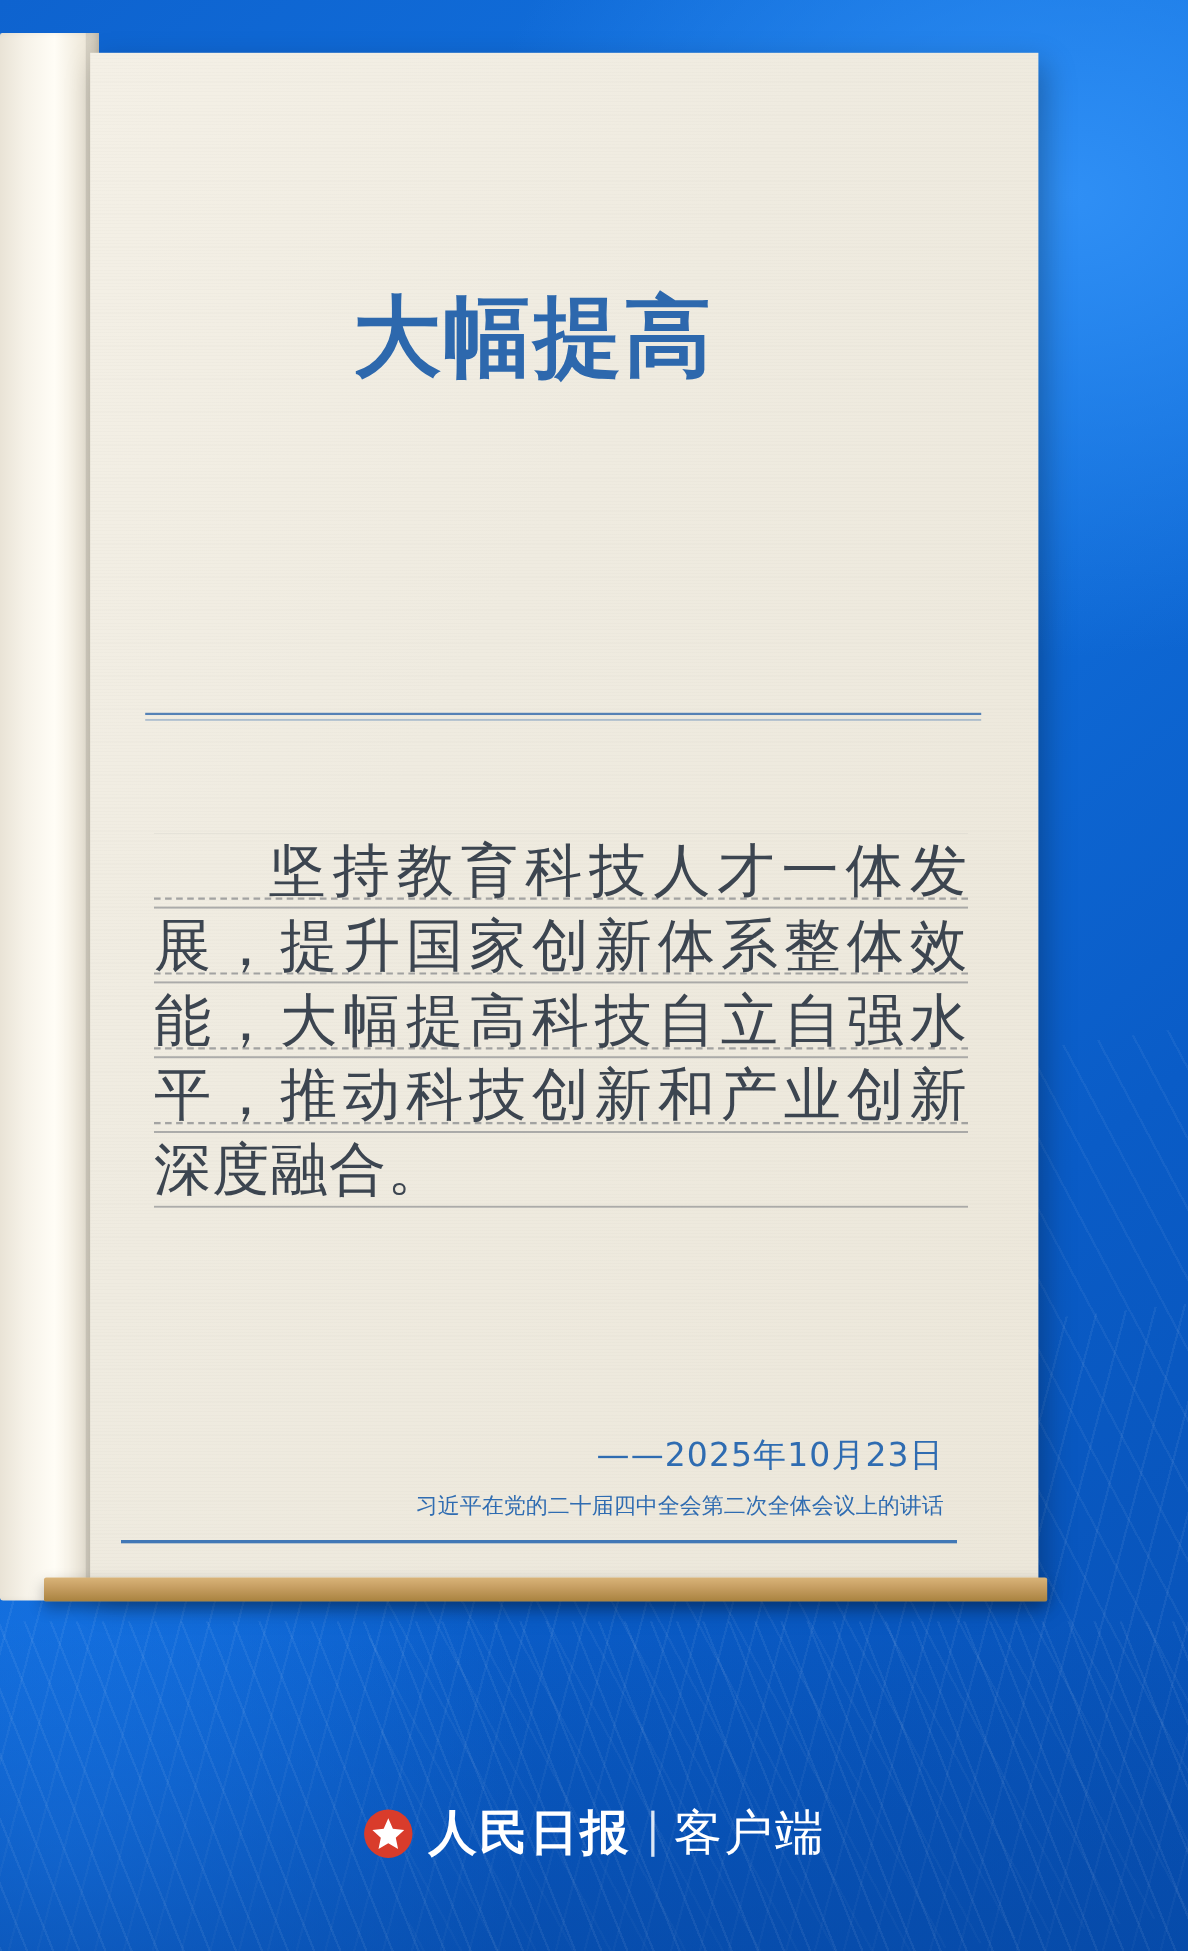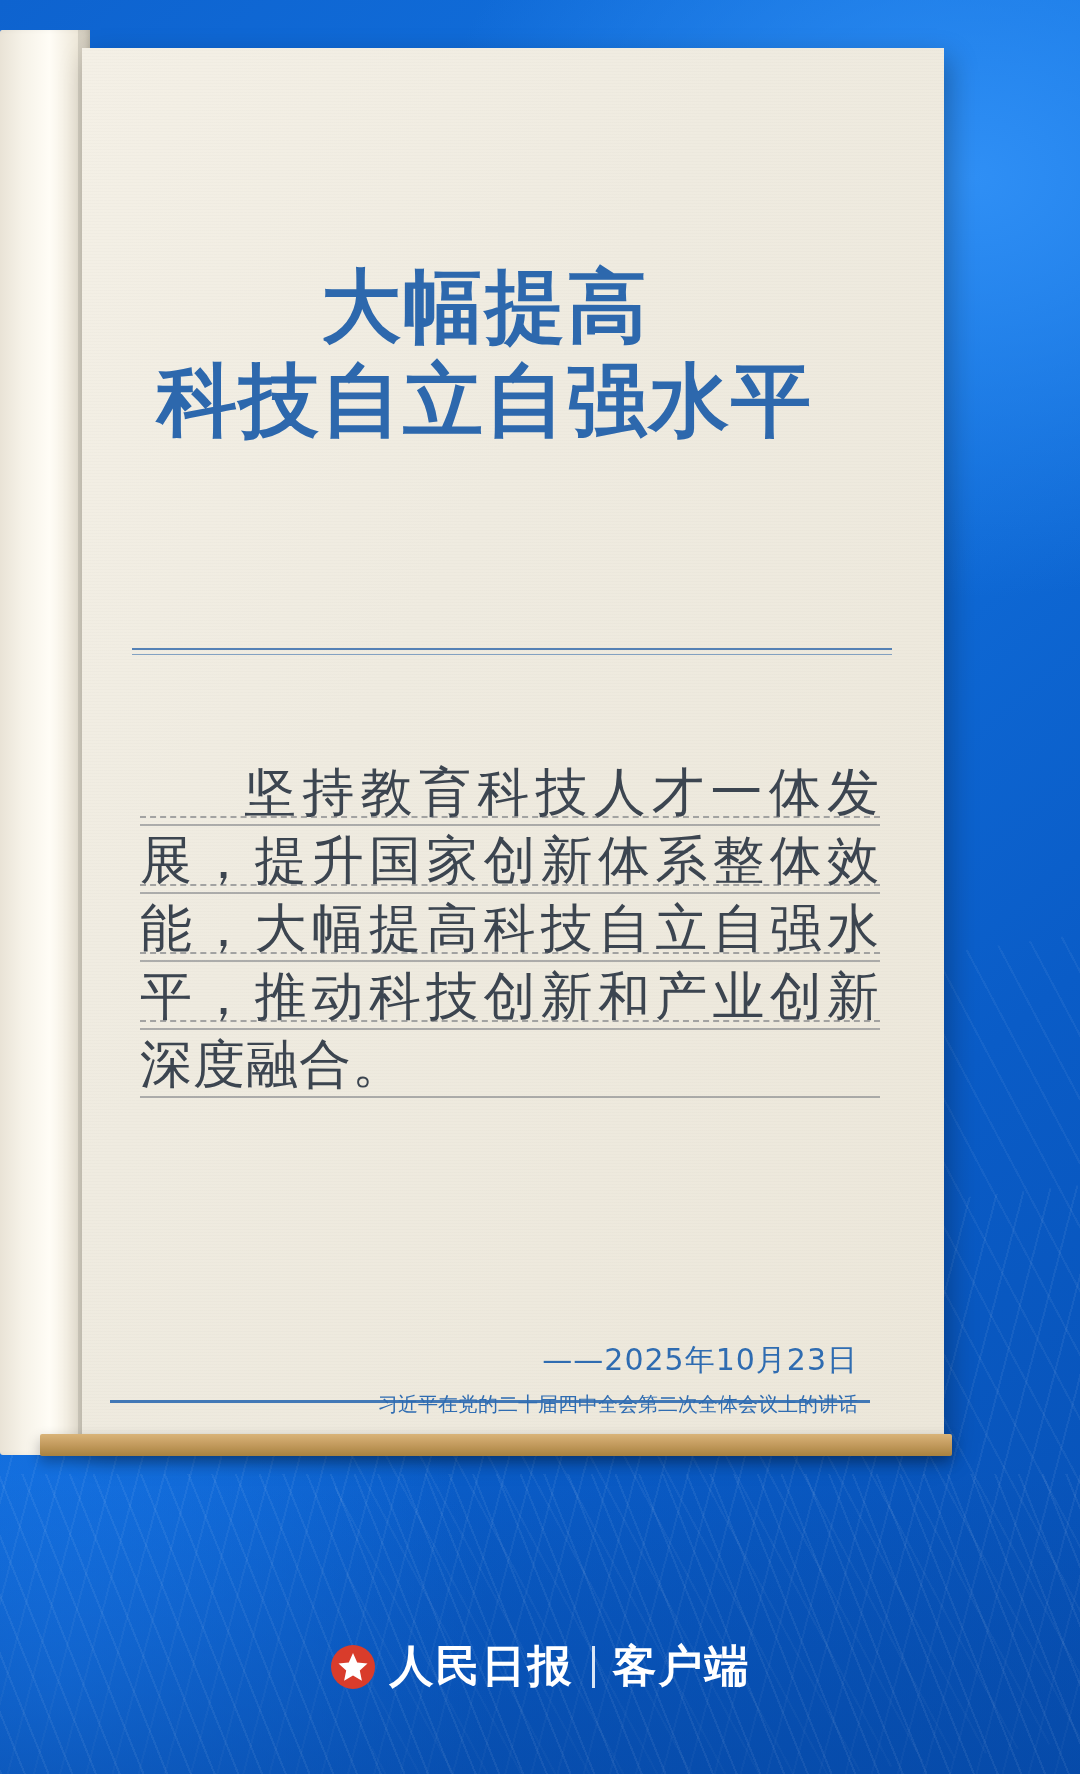--- a/index.html
+++ b/index.html
@@ -186,21 +186,20 @@
     top: 1272px;
     width: 700px;
     text-align: right;
     color: #2f6cb1;
     font-family: "DejaVu Sans", "Liberation Sans", sans-serif;
   }
   .attrib .date {
     font-size: 30px;
     line-height: 44px;
     letter-spacing: 1px;
-    margin-top: 36px;
   }
   .attrib .src {
     font-size: 20px;
     line-height: 44px;
     letter-spacing: 0px;
   }
   .attrib-rule {
     position: absolute;
     left: 110px;
     top: 1370px;
@@ -253,41 +252,40 @@
     font-family: "DejaVu Sans", "Liberation Sans", sans-serif;
   }
   .brand-sep {
     width: 3px;
     height: 42px;
     background: rgba(255,255,255,0.85);
   }
   .brand-sub {
     color: #ffffff;
     font-size: 44px;
-    font-weight: bold;
+    font-weight: normal;
     letter-spacing: 2px;
     font-family: "DejaVu Sans", "Liberation Sans", sans-serif;
   }
 </style>
 </head>
 <body>
 
 <div class="bg"></div>
 <div class="bg-swoosh"></div>
 <div class="bg-swoosh2"></div>
 
 <div class="scroll-wrap">
 
   <div class="page-curl"></div>
   <div class="page-main"></div>
   <div class="page-bottom-bar"></div>
 
   <div class="headline">
     <span class="l1">大幅提高</span>
-    <span class="l2">科技自立自强水平</span>
   </div>
 
   <div class="divider">
     <i></i>
       <i></i>
   </div>
 
   <div class="quote">坚持教育科技人才一体发展，提升国家创新体系整体效能，大幅提高科技自立自强水平，推动科技创新和产业创新深度融合。</div>
   <div class="quote-lines">
     <div class="qline" style="top:66px"></div>

